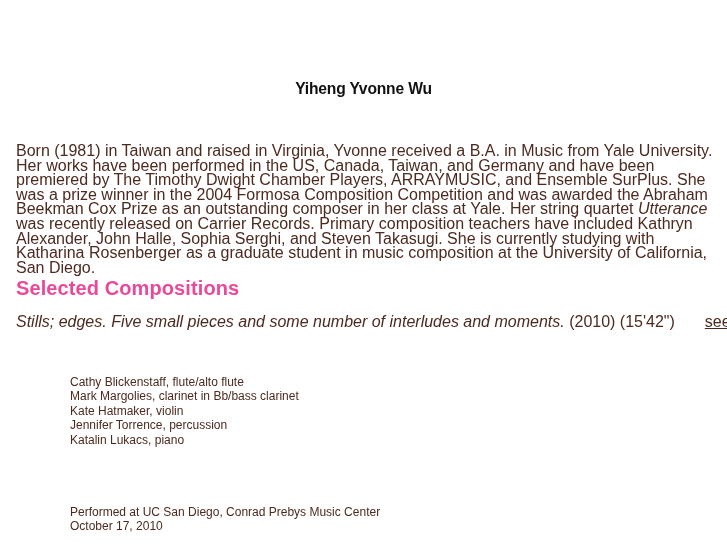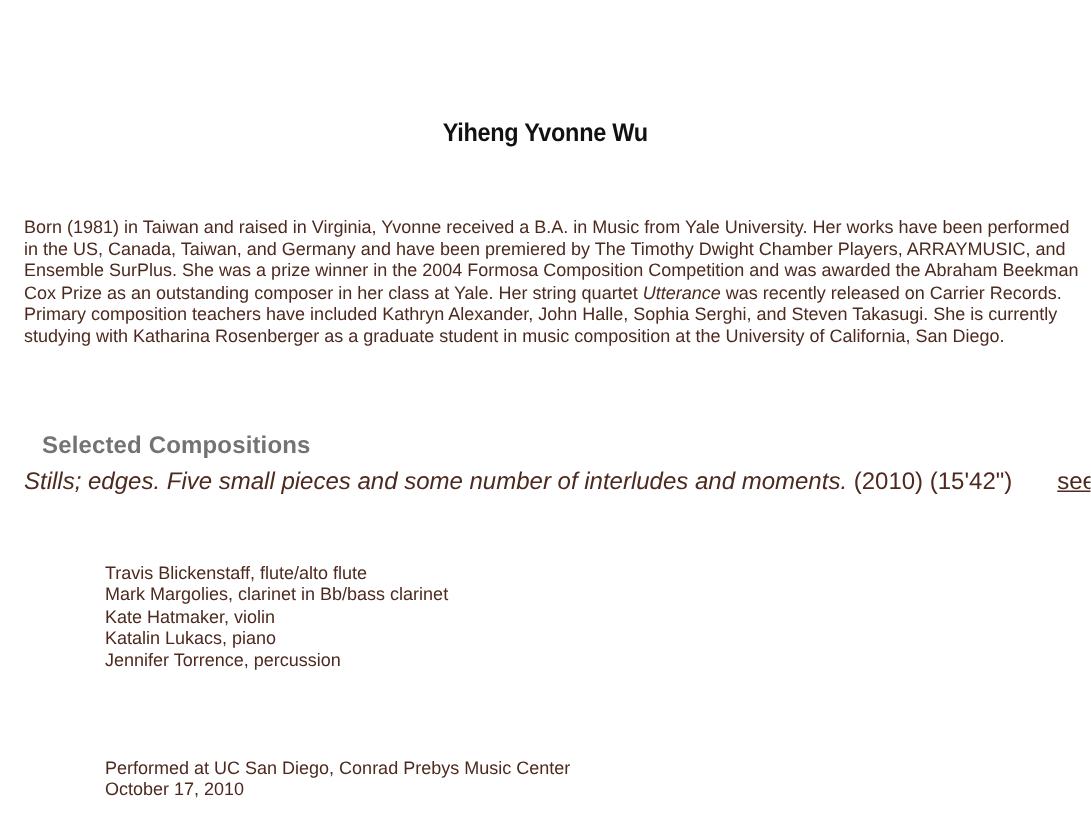--- a/index.html
+++ b/index.html
@@ -27,34 +27,34 @@
       color: #111111;
       transform: scaleX(0.92);
       transform-origin: center;
       letter-spacing: -0.2px;
     }
     .bio {
       position: absolute;
       top: 144px;
       left: 16px;
       width: 706px;
-      font-size: 12px;
+      font-size: 16px;
       line-height: 14.6px;
       color: #4d2a1f;
       margin: 0;
     }
     .bio i { font-style: italic; }
     .section-heading {
       position: absolute;
       top: 277px;
       left: 16px;
-      font-size: 16px;
+      font-size: 20px;
       font-weight: bold;
-      color: #737373;
-      margin: 12px;
+      color: #ec4899;
+      margin: 0;
       letter-spacing: 0.1px;
     }
     .composition {
       position: absolute;
       top: 313px;
       left: 16px;
       font-size: 16px;
       color: #4d2a1f;
       white-space: nowrap;
     }
@@ -93,23 +93,23 @@
 
 <p class="bio"><span>Born (1981) in Taiwan and raised in Virginia, Yvonne received a B.A. in Music from Yale University. Her works have been performed in the US, Canada, Taiwan, and Germany and have been premiered by The Timothy Dwight Chamber Players, ARRAYMUSIC, and Ensemble SurPlus. She was a prize winner in the 2004 Formosa Composition Competition and was awarded the Abraham Beekman Cox Prize as an outstanding composer in her class at Yale. Her string quartet </span><i>Utterance</i><span> was recently released on Carrier Records. Primary composition teachers have included Kathryn Alexander, John Halle, Sophia Serghi, and Steven Takasugi. She is currently studying with Katharina Rosenberger as a graduate student in music composition at the University of California, San Diego.</span></p>
 
 <h2 class="section-heading">Selected Compositions</h2>
 
 <div class="composition">
   <span class="work-title">Stills; edges. Five small pieces and some number of interludes and moments.</span><span> (2010) (15'42")</span><a class="notes-link">see notes</a>
 </div>
 
 <ul class="performers">
-  <li>Travis Blickenstaff, flute/alto flute</li>
+  <li>Cathy Blickenstaff, flute/alto flute</li>
   <li>Mark Margolies, clarinet in Bb/bass clarinet</li>
   <li>Kate Hatmaker, violin</li>
+  <li>Jennifer Torrence, percussion</li>
   <li>Katalin Lukacs, piano</li>
-  <li>Jennifer Torrence, percussion</li>
 </ul>
 
 <div class="performance-info">
   <div>Performed at UC San Diego, Conrad Prebys Music Center</div>
   <div>October 17, 2010</div>
 </div>
 
 </body></html>

